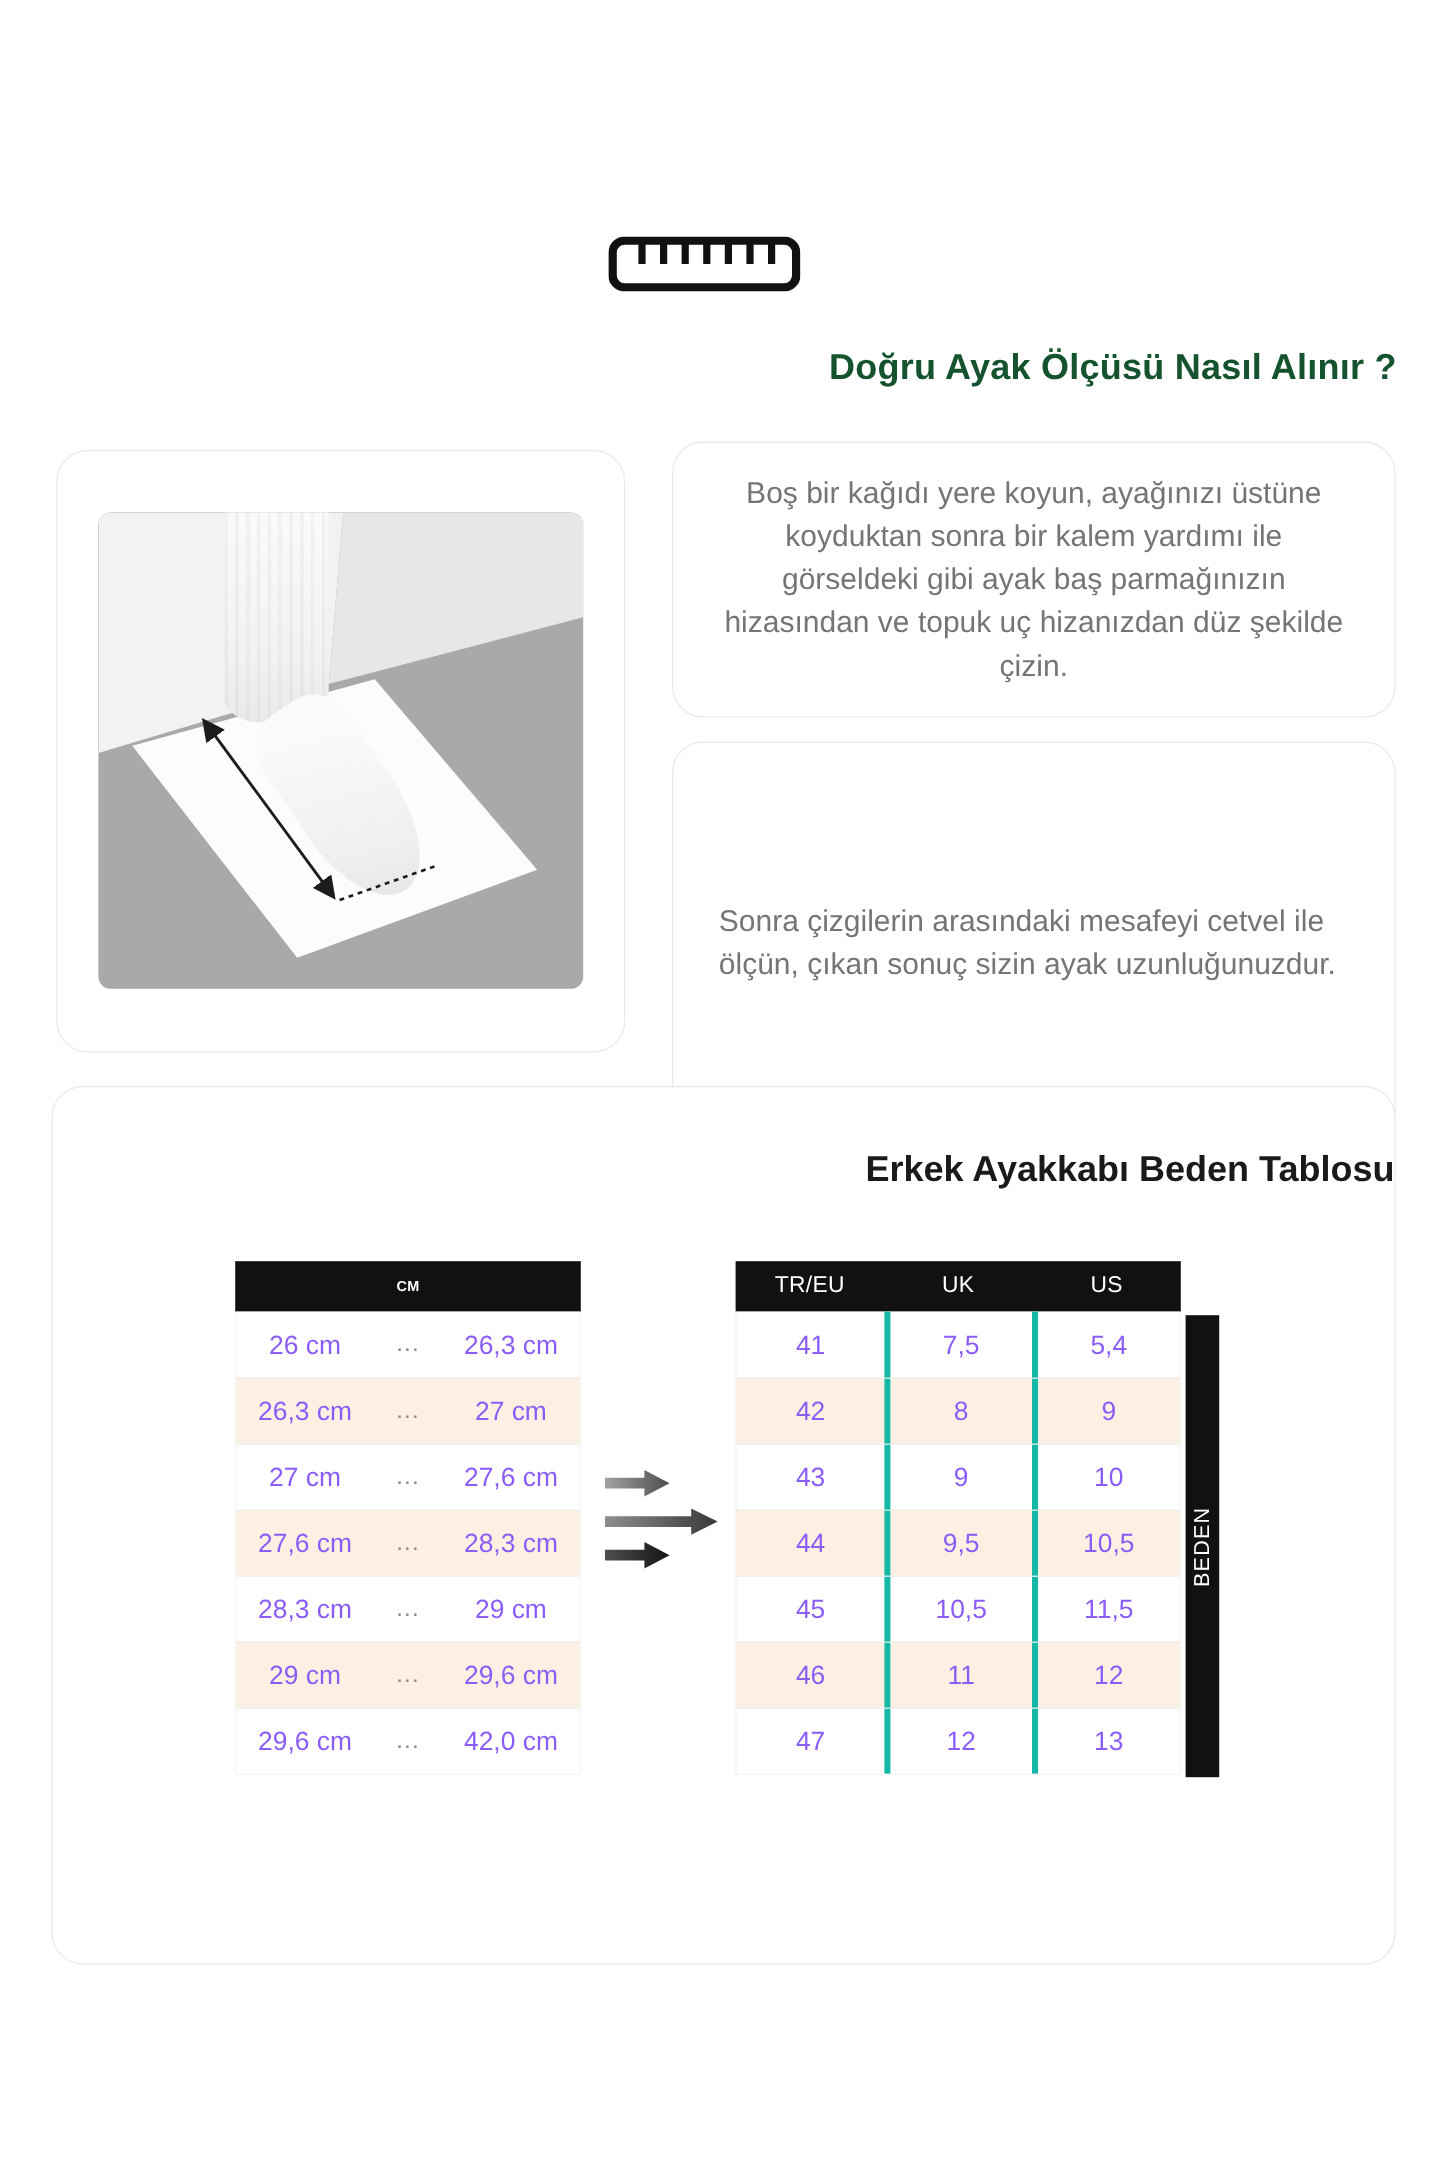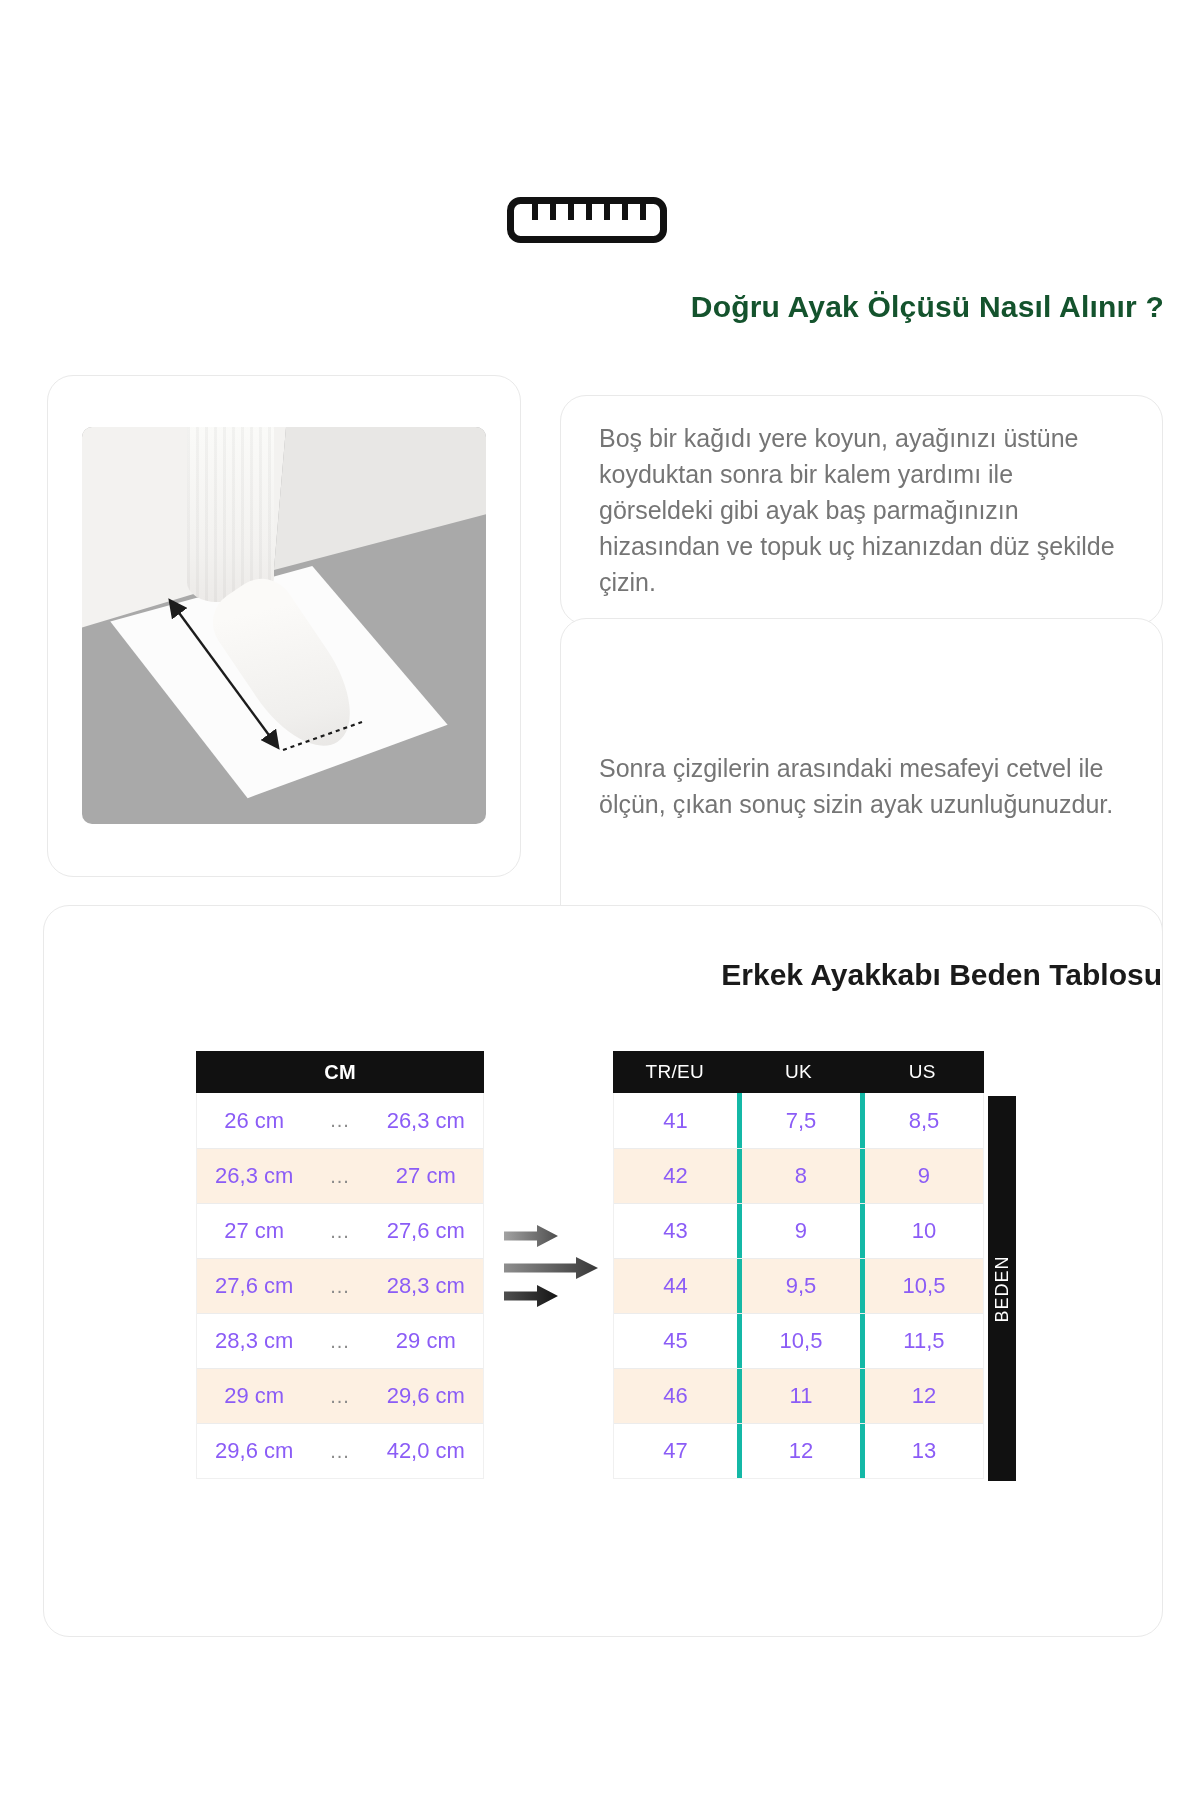--- a/index.html
+++ b/index.html
@@ -48,41 +48,41 @@
     border-radius:38% 38% 50% 50% / 18% 18% 45% 45%;
   }
   .photo svg.overlay { position:absolute; inset:0; width:100%; height:100%; }
 
   .info-box {
     position:absolute; left:560px; width:603px;
     border:1px solid #e9e9e9; border-radius:26px; background:#fff;
     display:flex; align-items:center; padding:0 38px;
   }
   .info-box p { color:#757575; font-size:25px; line-height:36px; }
-  .info-box.b1 { top:395px; height:230px; }
+  .info-box.b1 { top:368px; height:230px;text-align:center; }
   .info-box.b2 { top:618px; height:336px; }
 
   
   .section-card {
     position:absolute; left:43px; top:905px; width:1120px; height:732px;
     background:#fff; border:1px solid #e9e9e9; border-radius:26px;
   }
   .section-title {
     position:absolute; top:52px; left:0; width:100%;
     text-align:right; font-size:30px; font-weight:700; color:#1a1a1a;
   }
 
   .tbl { position:absolute; top:145px; }
   .cm-table   { left:152px; width:288px; }
   .size-table { left:569px; width:371px; }
 
   .t-header {
     height:42px; background:#111111; color:#fff;
     display:flex; align-items:center; justify-content:center;
-    font-size:20px; font-weight:600; letter-spacing:.3px;
+    font-size:12px; font-weight:600; letter-spacing:.3px;
   }
   .size-table .t-header { font-weight:400; font-size:19px; padding:0; }
   .size-table .t-header .cell { font-size:19px; color:#fff; }
   .t-body { border:1px solid #f0f0f0; border-top:none; }
   .t-row { display:flex; height:55px; align-items:center; background:#fff; }
   .t-body .t-row + .t-row { border-top:1px solid #ececec; }
   .t-row.stripe { background:#fdf0e2; }
   .cell { text-align:center; font-size:22px; color:#8b5cf6; }
   .cm-table .c40 { width:40%; }
   .cm-table .c20 { width:20%; color:#8a8a8a; font-size:20px; letter-spacing:1px; }
@@ -209,21 +209,21 @@
   <div class="tbl size-table">
     <div class="t-header" id="size-head">
         <span class="cell">TR/EU</span>
         <span class="cell">UK</span>
         <span class="cell">US</span>
       </div>
     <div class="t-body" id="size-body">
         <div class="t-row">
           <span class="cell">41</span>
           <span class="cell">7,5</span>
-          <span class="cell">8,5</span>
+          <span class="cell">5,4</span>
         </div>
         <div class="t-row stripe">
           <span class="cell">42</span>
           <span class="cell">8</span>
           <span class="cell">9</span>
         </div>
         <div class="t-row">
           <span class="cell">43</span>
           <span class="cell">9</span>
           <span class="cell">10</span>

